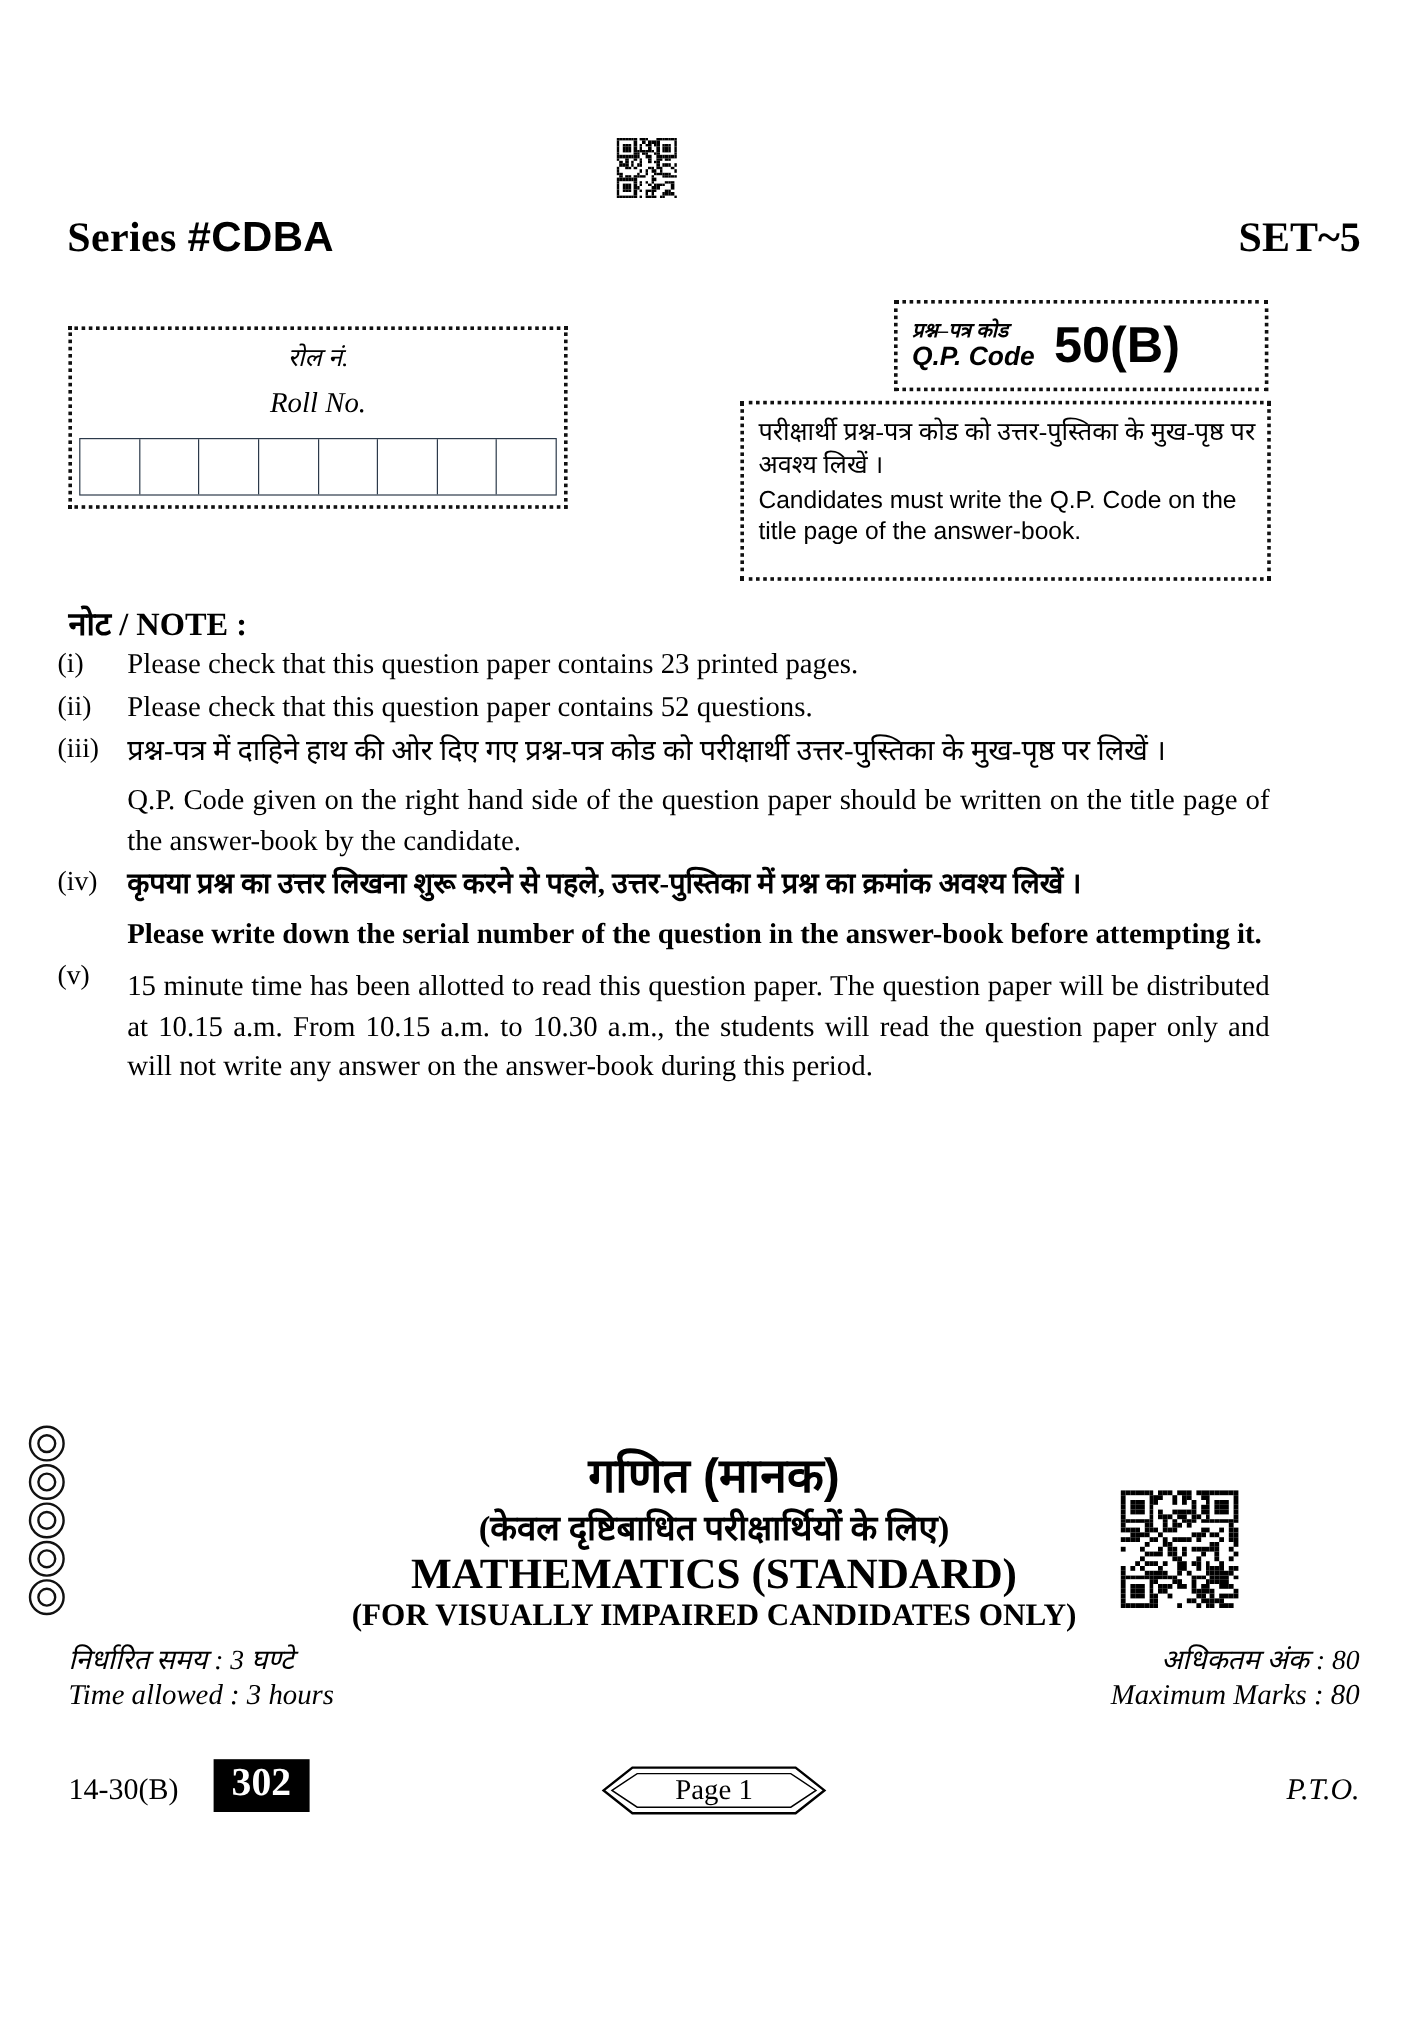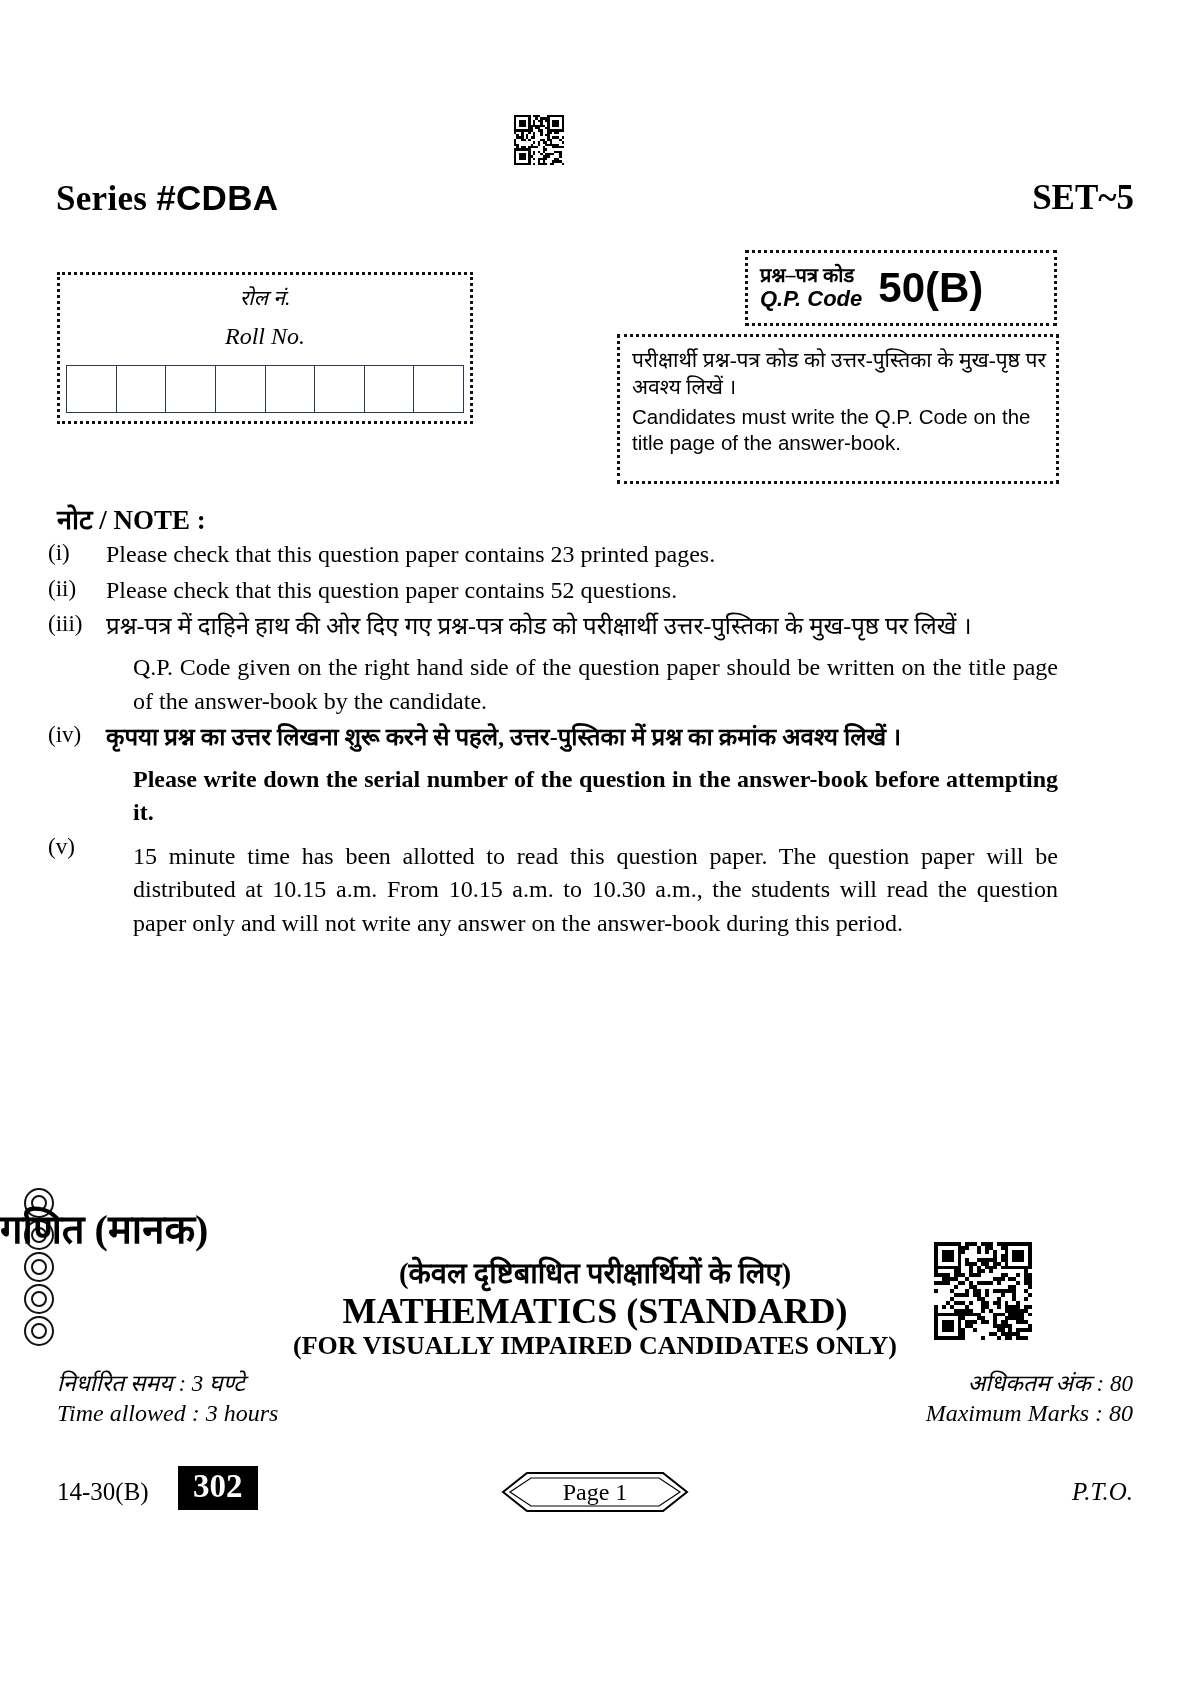--- a/index.html
+++ b/index.html
@@ -137,21 +137,22 @@
     border: 3px dotted #111;
     box-sizing: border-box;
     display: flex;
     align-items: center;
   }
   .qp-labels {
     padding-left: 12px;
     line-height: 1.12;
   }
   .qp-hi {
-    font-size: 20px;
+    font-size: 17px;
+    font-style: italic;
     font-weight: bold;
     font-family: "Liberation Serif", serif;
     white-space: nowrap;
   }
   .qp-en {
     font-size: 22px;
     font-weight: bold;
     font-style: italic;
     font-family: "Liberation Sans", sans-serif;
     white-space: nowrap;
@@ -220,29 +221,30 @@
     line-height: 1.42;
     font-family: "Liberation Serif", serif;
   }
   .line-en {
     font-size: 24px;
     line-height: 1.40;
     font-family: "Liberation Serif", serif;
   }
   .just { text-align: justify; text-align-last: left; }
   .bold { font-weight: bold; }
-  .gap { margin-top: 8px; margin-left: 27px; }
+  .gap { margin-top: 8px; }
 
   
   .subject-hi {
     position: absolute;
     left: 0; right: 0; top: 1200px;
+    text-align: center;
     font-size: 40px;
     font-weight: bold;
-    font-family: Liberation Serif, serif;
+    font-family: Liberation Sans, sans-serif;
   }
   .subject-hi-sub {
     position: absolute;
     left: 0; right: 0; top: 1252px;
     text-align: center;
     font-size: 29px;
     font-weight: bold;
     font-family: "Liberation Serif", serif;
   }
   .subject-en {

